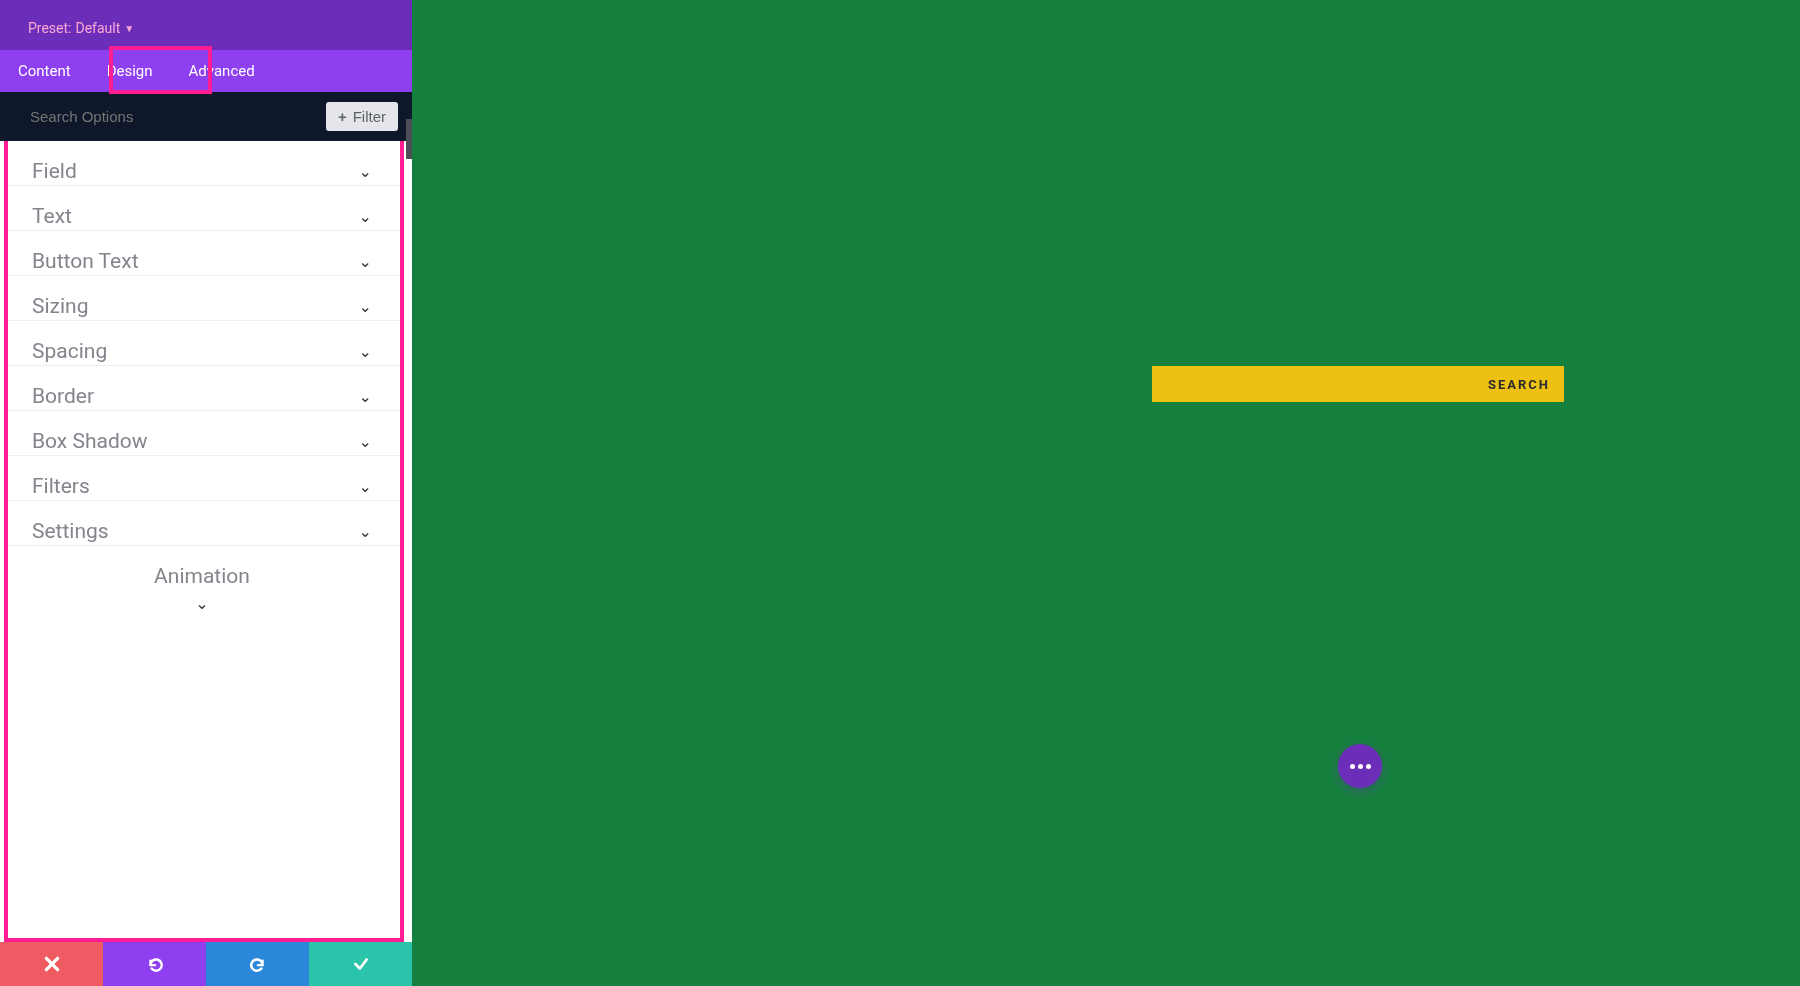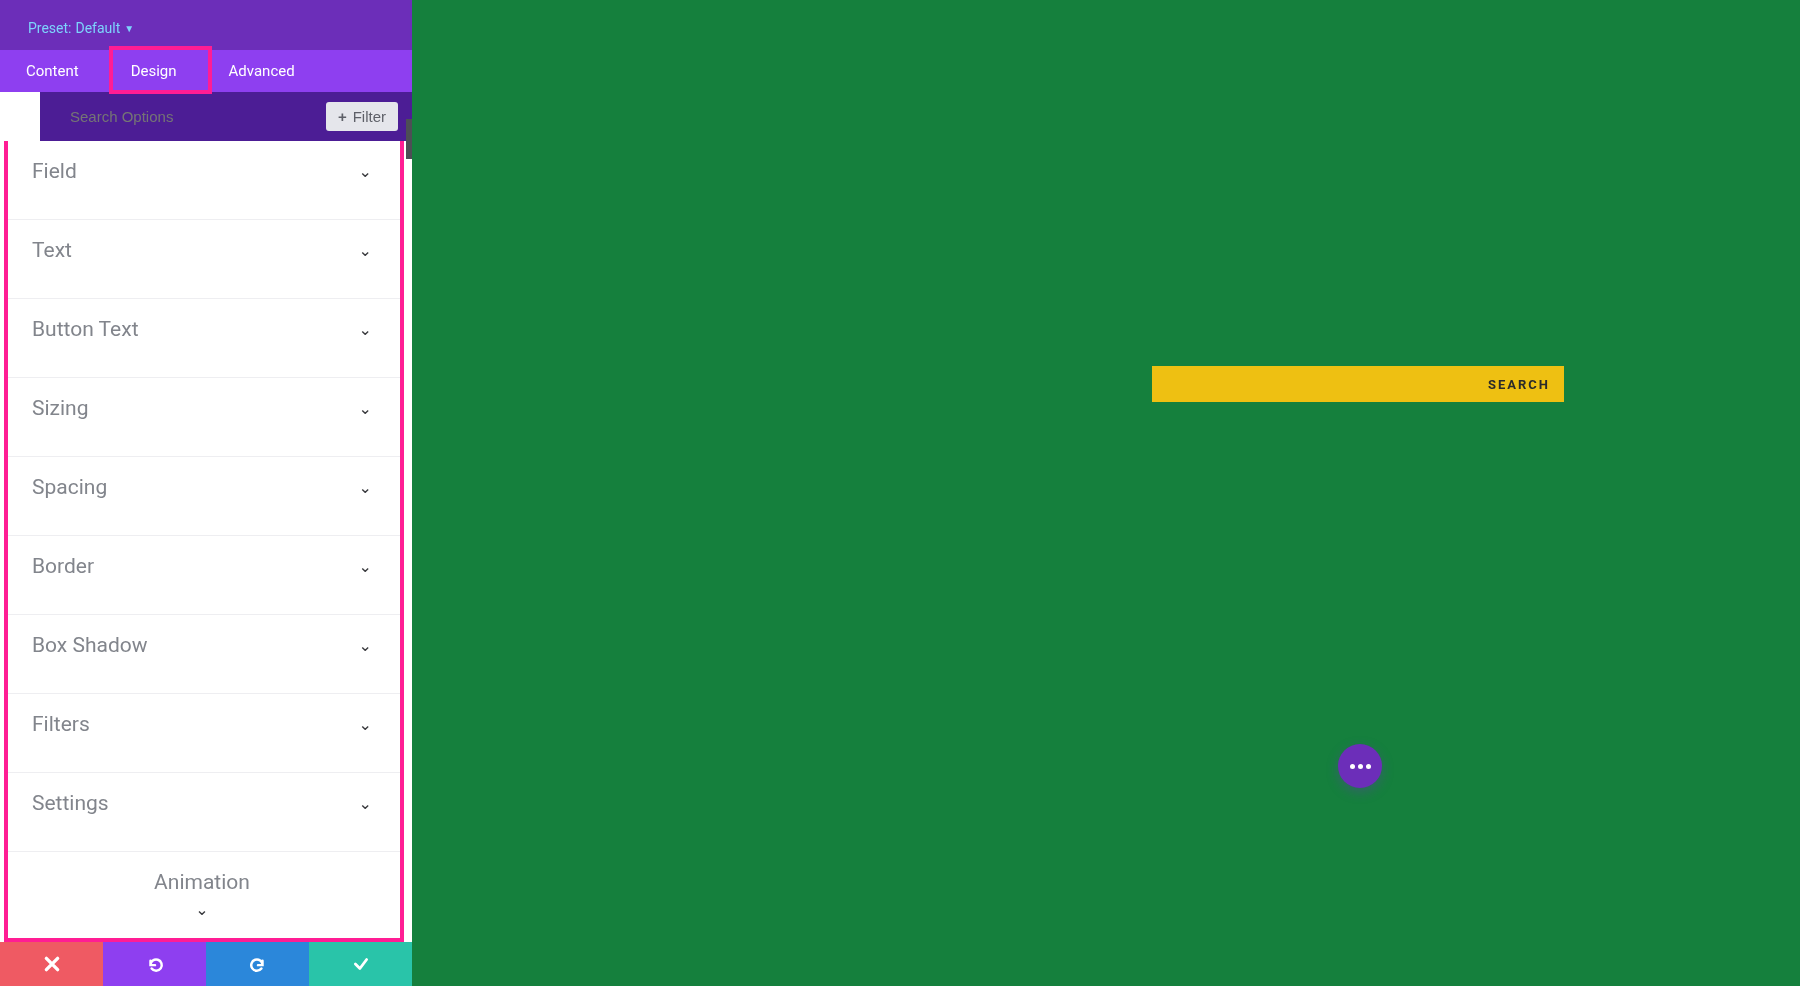--- a/index.html
+++ b/index.html
@@ -44,59 +44,58 @@
     .header-icon {
       color: #fff;
       cursor: pointer;
       width: 18px;
       height: 18px;
       display: flex;
       align-items: center;
       justify-content: center;
     }
     .preset-row {
-      color: #7dd3fc;
+      color: #f9a8d4;
       font-size: 14px;
       margin-top: 6px;
       display: flex;
       align-items: center;
       gap: 4px;
       cursor: pointer;
     }
     .preset-caret {
       font-size: 10px;
     }
     .tabs {
       background: #8e3ff0;
       display: flex;
       position: relative;
     }
     .tab {
-      padding: 12px 26px;
+      padding: 12px 18px;
       color: #fff;
       font-size: 15px;
       cursor: pointer;
     }
     .tab-highlight {
       position: absolute;
       border: 4px solid #ff1d94;
       left: 109px;
       top: -4px;
       width: 103px;
       height: 48px;
       pointer-events: none;
       box-sizing: border-box;
     }
     .search-row {
-      background: #4c1d95;
+      background: #0f172a;
       padding: 10px 14px 10px 30px;
       display: flex;
       align-items: center;
       justify-content: space-between;
-      margin-left: 40px;
     }
     .search-input {
       border: none;
       background: transparent;
       font-size: 15px;
       color: #8a8d94;
       outline: none;
       flex: 1;
     }
     .filter-btn {
@@ -127,21 +126,21 @@
       border-top: none;
       margin-left: 4px;
       margin-right: 8px;
       overflow: hidden;
       position: relative;
     }
     .option-item {
       display: flex;
       align-items: center;
       justify-content: space-between;
-      padding: 18px 28px 36px 24px;
+      padding: 18px 28px 2px 24px;
       border-bottom: 1px solid #eeeef1;
       cursor: pointer;
       gap: 6px;
     }
     .option-item:last-child { border-bottom: none; flex-direction: column; }
     .option-label {
       color: #82858c;
       font-size: 21px;
       font-weight: 400;
     }

